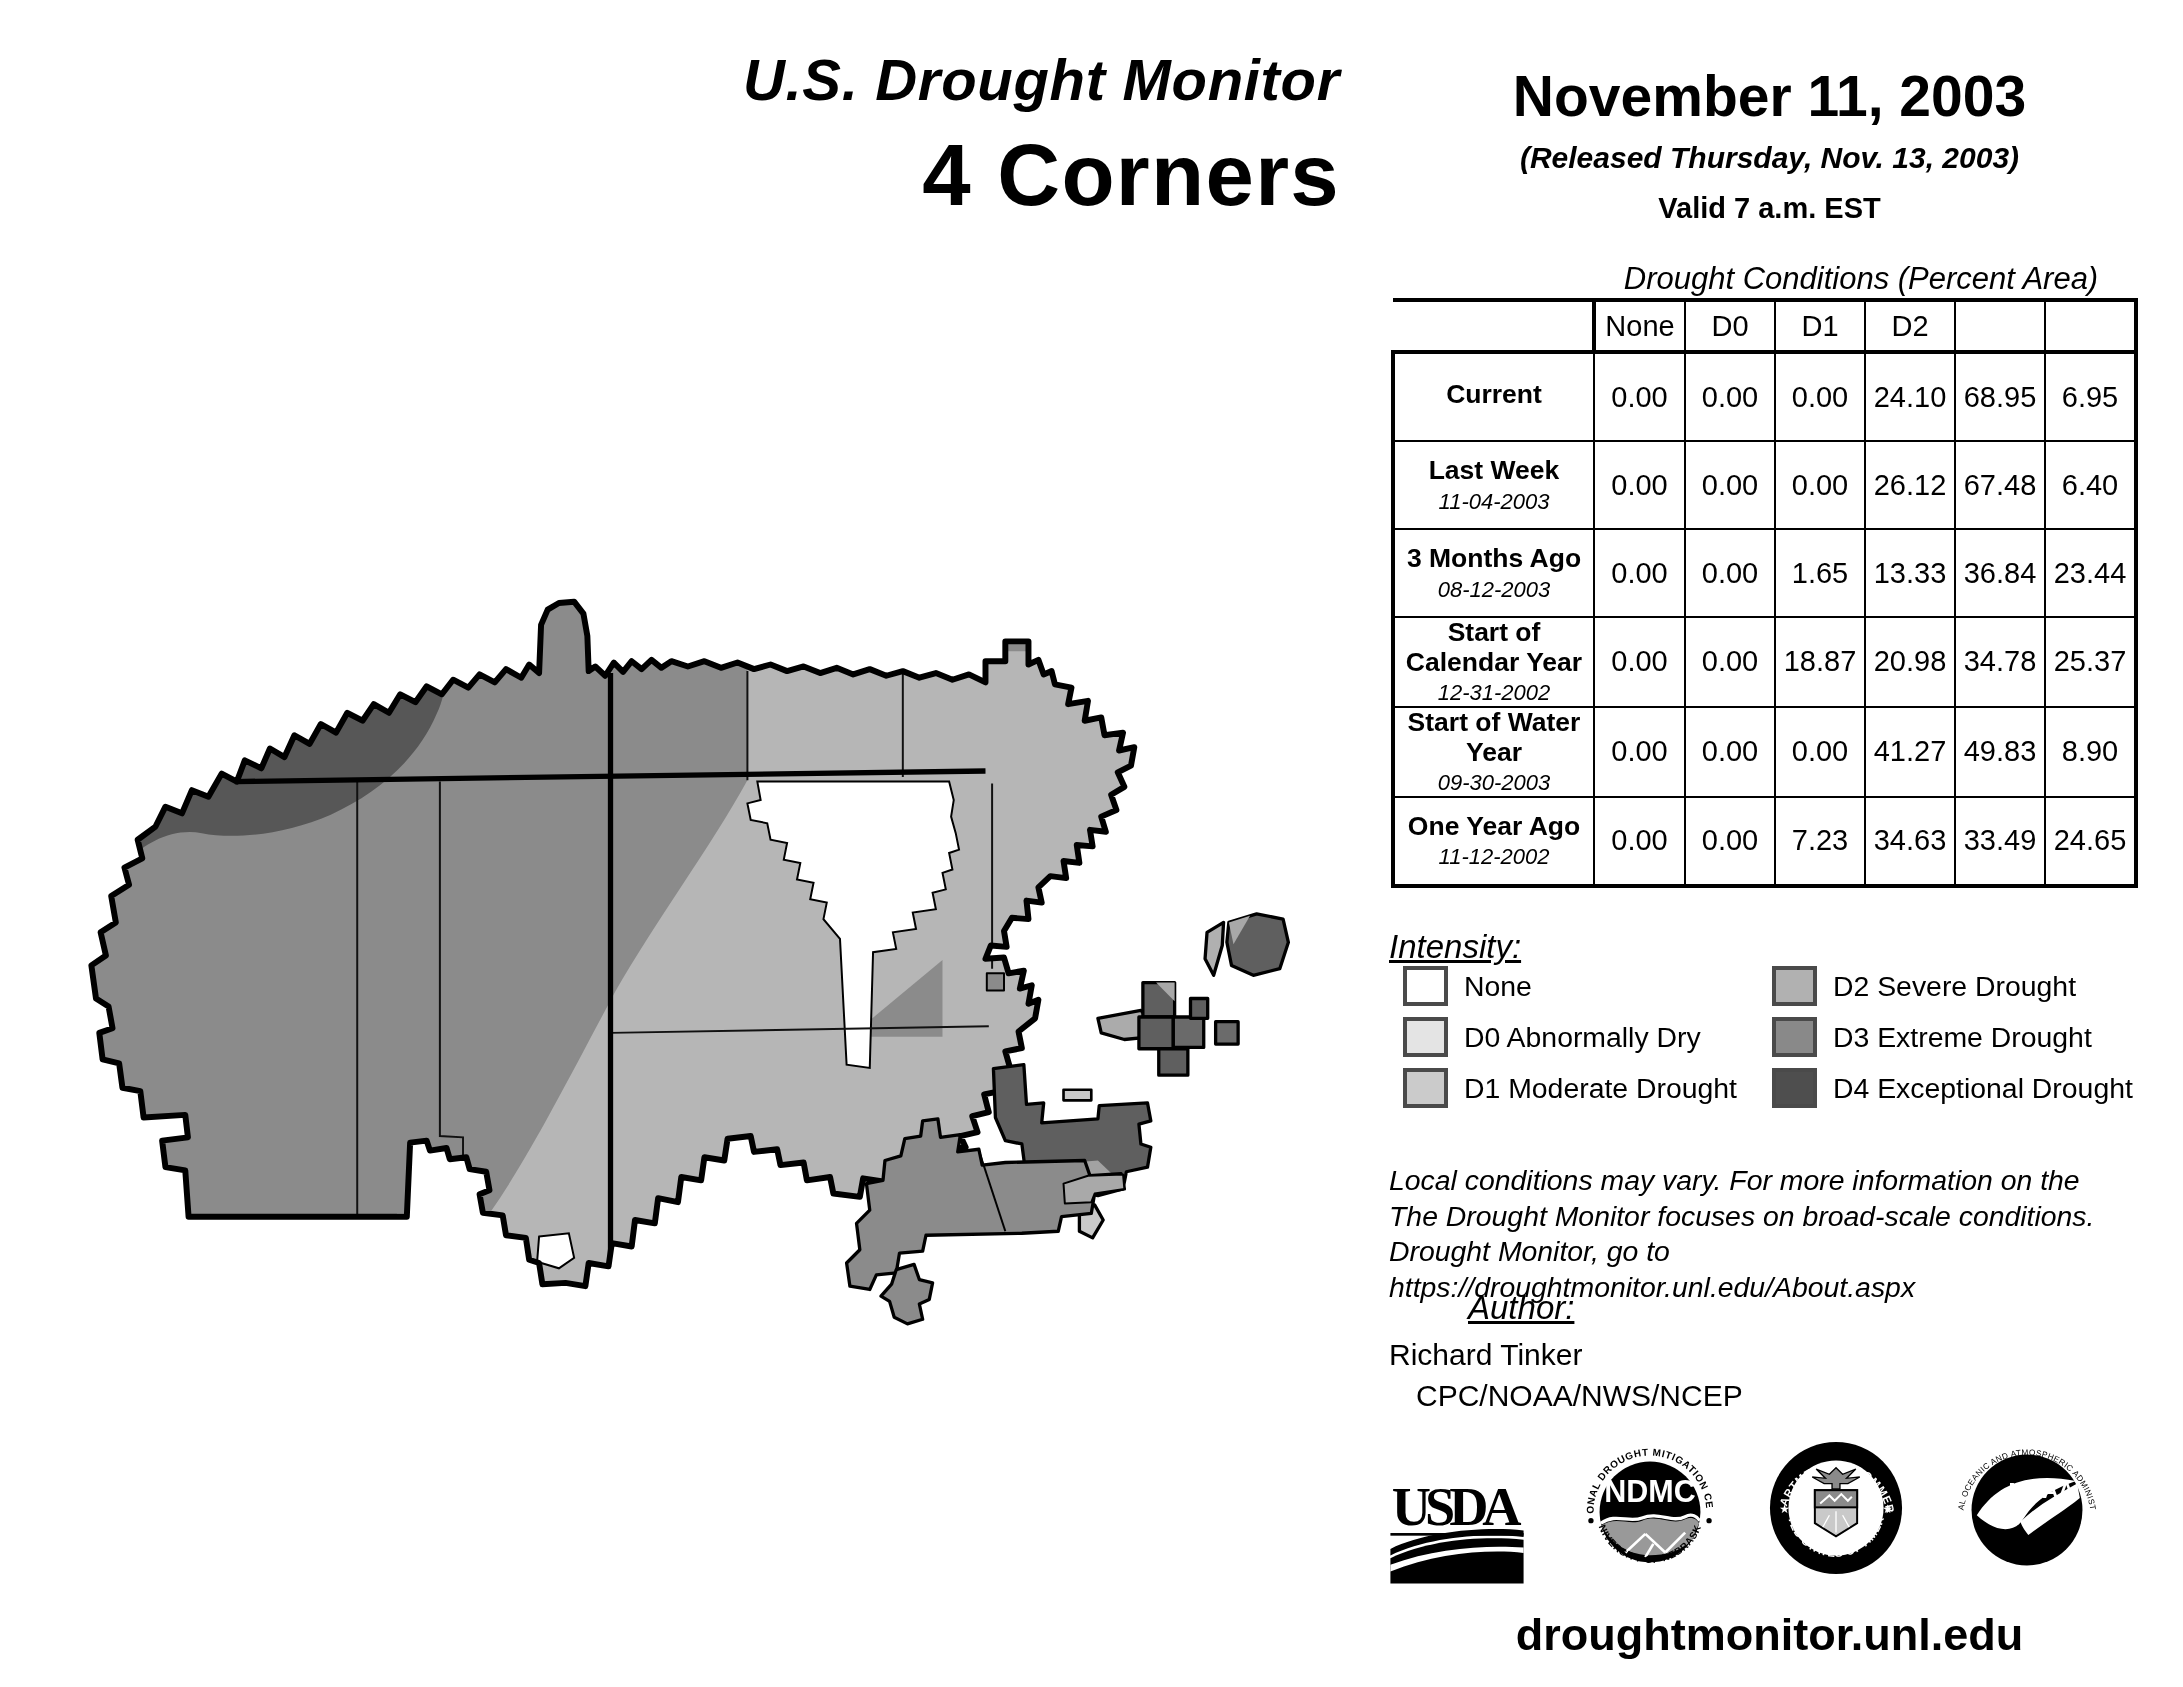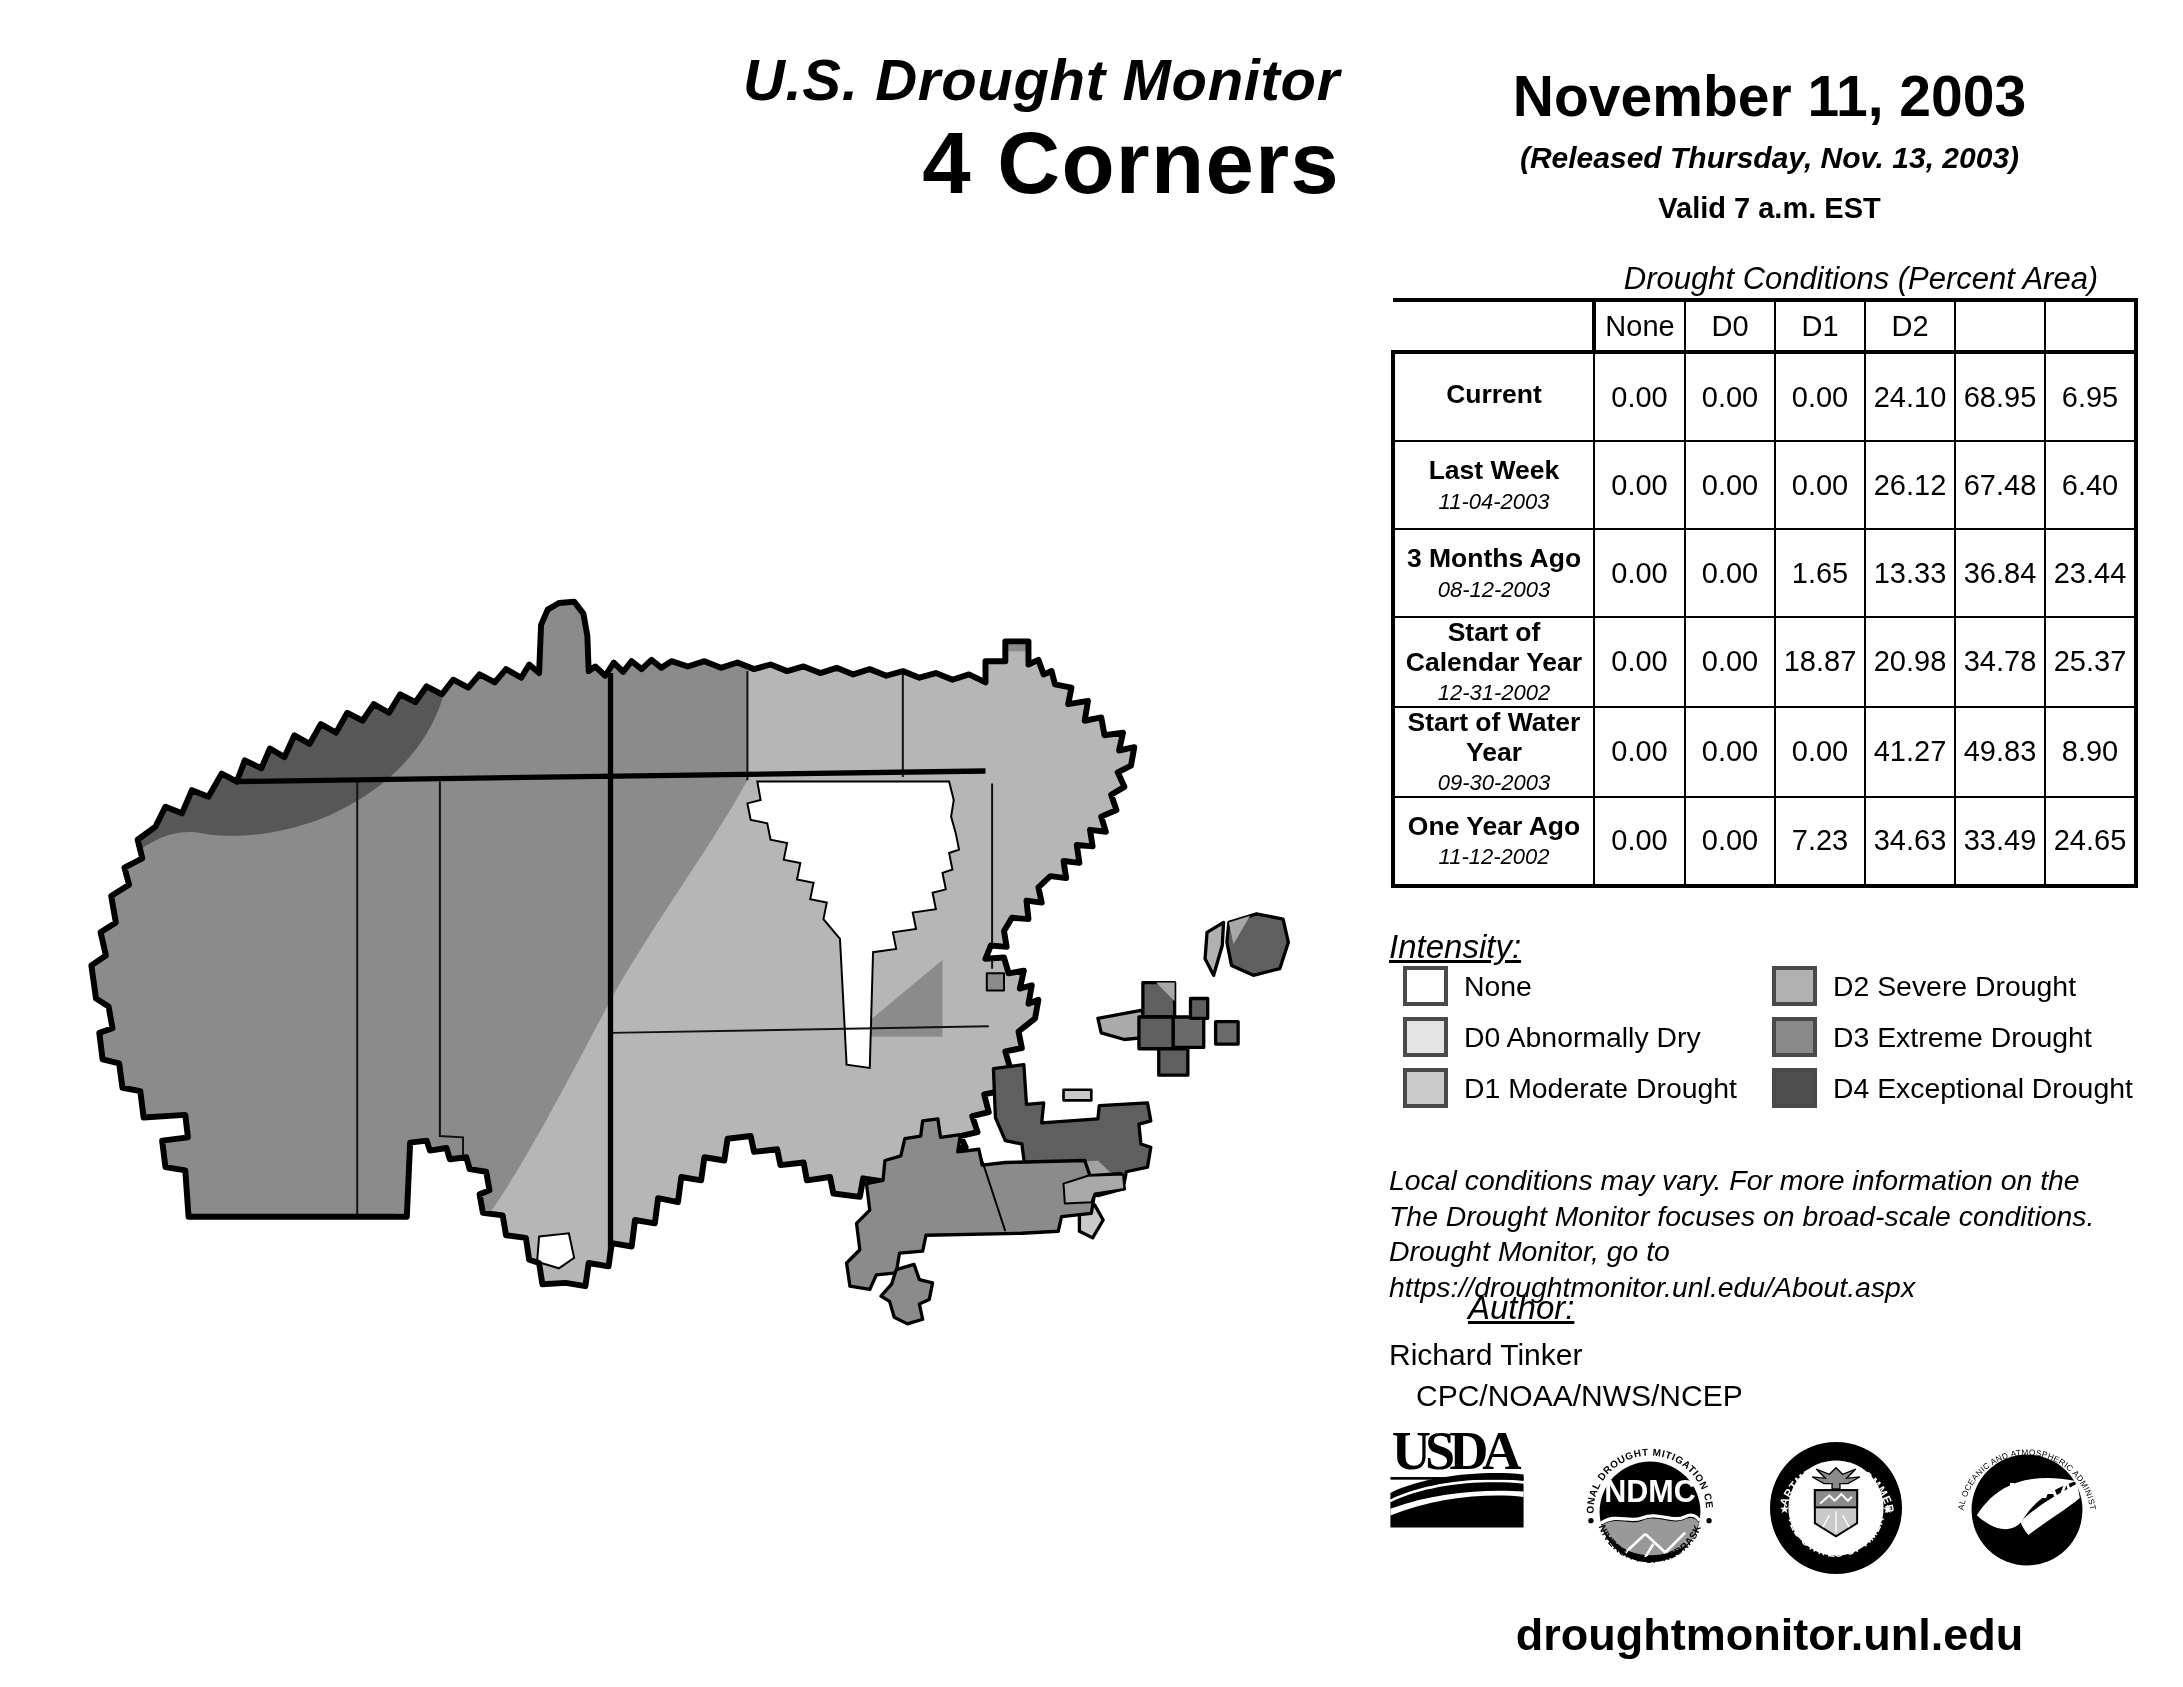--- a/index.html
+++ b/index.html
@@ -1,21 +1,21 @@
 <!DOCTYPE html>
 <html style="--none: #ffffff; --d0: #e4e4e4; --d1: #cbcbcb; --d2: #b1b1b1; --d3: #898989; --d4: #4e4e4e; --map-d2: #b6b6b6; --map-d3: #8b8b8b; --map-d4: #575757; --outline: #000000;font-size:10.6px"><head>
 <meta charset="utf-8">
 <style>
   html,body{margin:0;padding:0;background:#ffffff;}
   .page{position:relative;width:2183px;height:1687px;background:#fff;overflow:hidden;
         font-family:"Liberation Sans", sans-serif;color:#000;}
   
   .title-block{position:absolute;left:17px;top:46px;width:1323px;text-align:right;}
   .main-title{font-size:58px;font-weight:bold;font-style:italic;letter-spacing:0.7px;}
-  .sub-title{font-size:87px;font-weight:bold;letter-spacing:1.3px;}
+  .sub-title{font-size:87px;font-weight:bold;margin-top:12px;letter-spacing:1.3px;}
   
   .date-block{position:absolute;left:1376px;top:63px;width:787px;text-align:center;}
   .date-main{font-size:57px;font-weight:bold;}
   .date-released{font-size:30px;font-weight:bold;font-style:italic;margin-top:12px;}
   .date-valid{font-size:29px;font-weight:bold;margin-top:17px;}
   .tbl-title{position:absolute;left:1588px;top:261px;width:546px;text-align:center;
              font-size:31px;font-style:italic;}
   
   table.drought{position:absolute;left:1391px;top:298px;border-collapse:collapse;table-layout:fixed;}
   table.drought td{border:2.6px solid #000;text-align:center;vertical-align:middle;
@@ -264,21 +264,21 @@
 
   <div class="disclaimer">
     <div>Local conditions may vary. For more information on the</div>
     <div>The Drought Monitor focuses on broad-scale conditions.</div>
     <div>Drought Monitor, go to https://droughtmonitor.unl.edu/About.aspx</div>
   </div>
   <div class="author-head">Author:</div>
   <div class="author-name">Richard Tinker</div>
   <div class="author-org">CPC/NOAA/NWS/NCEP</div>
 
-  <div class="logo" style="left:1389px;top:1428px;">
+  <div class="logo" style="left:1389px;top:1484px;">
     <svg width="136" height="106" viewBox="0 0 205 160">
       <text x="102" y="62" text-anchor="middle" font-family="Liberation Serif, serif" font-weight="bold" font-size="82" textLength="196">USDA</text>
       <rect x="2" y="74" width="201" height="4" fill="#000"></rect>
       <path d="M2,150 L2,112 C60,84 140,78 203,84 L203,150 Z" fill="#000"></path>
       <path d="M2,108 C60,80 140,74 203,80 L203,70 C140,64 55,72 2,98 Z" fill="#000"></path>
       <path d="M2,122 C70,96 150,92 203,96 L203,104 C150,98 72,104 2,132 Z" fill="#fff"></path>
     </svg>
   </div>
 
   <div class="logo" style="left:1579px;top:1441px;">

